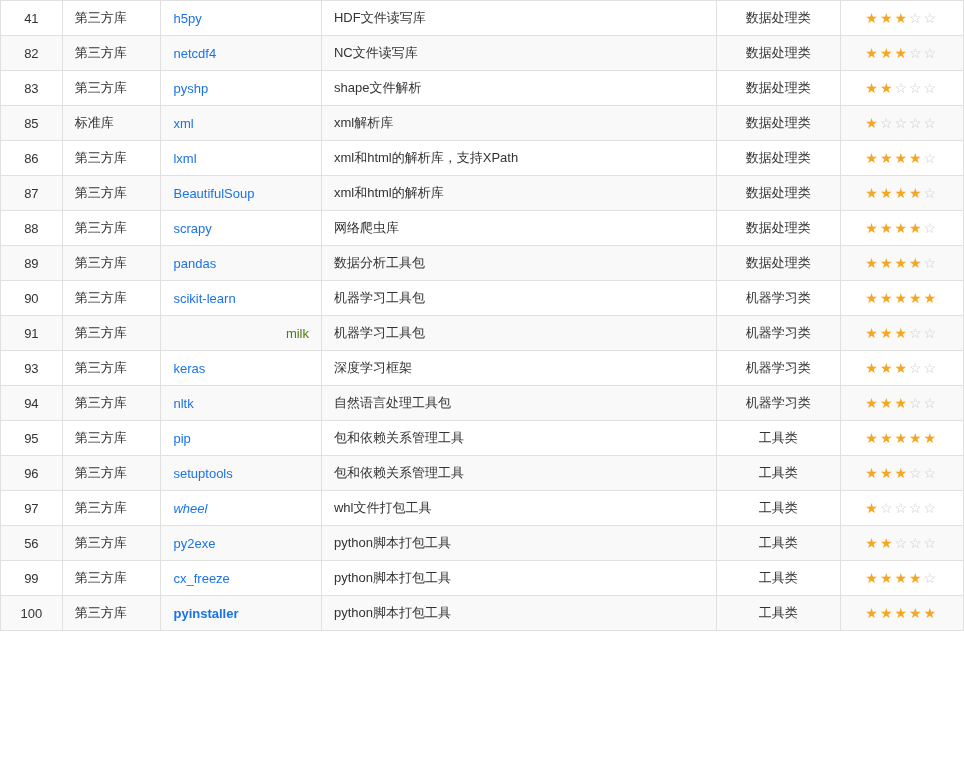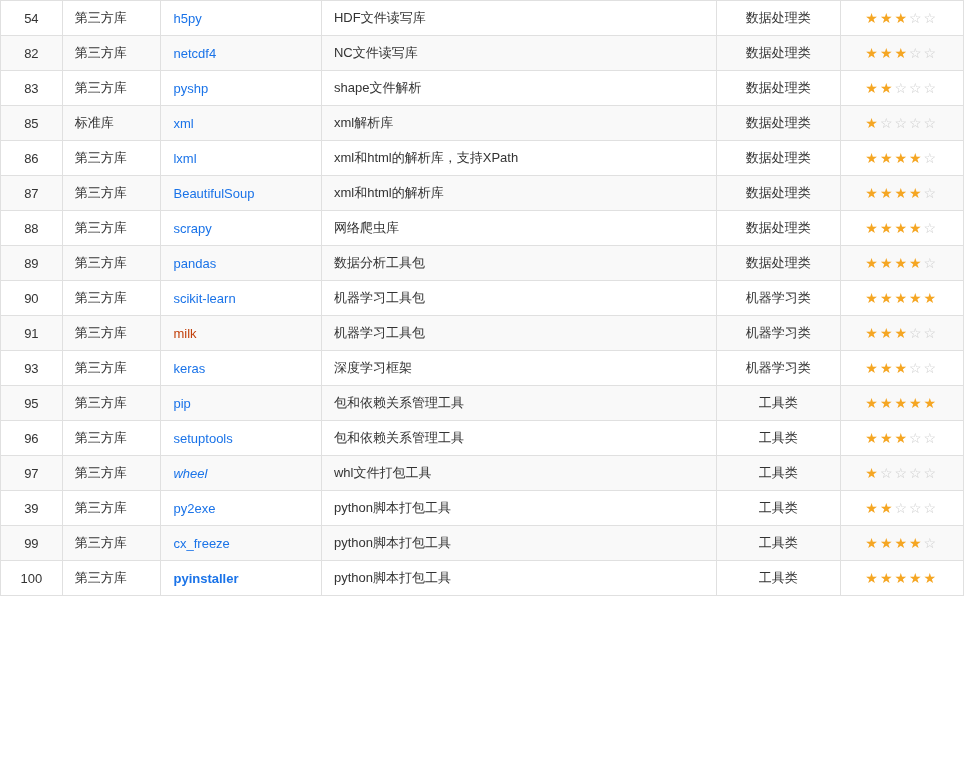--- a/index.html
+++ b/index.html
@@ -55,21 +55,21 @@
     }
     .star-filled { color: #f5a623; }
     .star-empty { color: #ccc; }
   </style>
 </head>
 <body>
 
 <table>
   <tbody id="table-body">
   <tr>
-      <td>54</td>
+      <td>41</td>
       <td>第三方库</td>
       <td style="color:#1a73e8;cursor:pointer;">h5py</td>
       <td>HDF文件读写库</td>
       <td>数据处理类</td>
       <td><span class="star-filled">★</span><span class="star-filled">★</span><span class="star-filled">★</span><span class="star-empty">☆</span><span class="star-empty">☆</span></td>
     </tr>
       <tr>
       <td>82</td>
       <td>第三方库</td>
       <td style="color:#1a73e8;cursor:pointer;">netcdf4</td>
@@ -129,34 +129,42 @@
       <td>90</td>
       <td>第三方库</td>
       <td style="color:#1a73e8;cursor:pointer;">scikit-learn</td>
       <td>机器学习工具包</td>
       <td>机器学习类</td>
       <td><span class="star-filled">★</span><span class="star-filled">★</span><span class="star-filled">★</span><span class="star-filled">★</span><span class="star-filled">★</span></td>
     </tr>
       <tr>
       <td>91</td>
       <td>第三方库</td>
-      <td style="color:#c2410c;cursor:pointer;">milk</td>
+      <td style="color:#4d7c0f;cursor:pointer;text-align:right;">milk</td>
       <td>机器学习工具包</td>
       <td>机器学习类</td>
       <td><span class="star-filled">★</span><span class="star-filled">★</span><span class="star-filled">★</span><span class="star-empty">☆</span><span class="star-empty">☆</span></td>
     </tr>
       <tr>
       <td>93</td>
       <td>第三方库</td>
       <td style="color:#1a73e8;cursor:pointer;">keras</td>
       <td>深度学习框架</td>
       <td>机器学习类</td>
       <td><span class="star-filled">★</span><span class="star-filled">★</span><span class="star-filled">★</span><span class="star-empty">☆</span><span class="star-empty">☆</span></td>
     </tr>
       <tr>
+      <td>94</td>
+      <td>第三方库</td>
+      <td style="color:#1a73e8;cursor:pointer;">nltk</td>
+      <td>自然语言处理工具包</td>
+      <td>机器学习类</td>
+      <td><span class="star-filled">★</span><span class="star-filled">★</span><span class="star-filled">★</span><span class="star-empty">☆</span><span class="star-empty">☆</span></td>
+    </tr>
+      <tr>
       <td>95</td>
       <td>第三方库</td>
       <td style="color:#1a73e8;cursor:pointer;">pip</td>
       <td>包和依赖关系管理工具</td>
       <td>工具类</td>
       <td><span class="star-filled">★</span><span class="star-filled">★</span><span class="star-filled">★</span><span class="star-filled">★</span><span class="star-filled">★</span></td>
     </tr>
       <tr>
       <td>96</td>
       <td>第三方库</td>
@@ -167,21 +175,21 @@
     </tr>
       <tr>
       <td>97</td>
       <td>第三方库</td>
       <td style="color:#1a73e8;cursor:pointer;font-style:italic;">wheel</td>
       <td>whl文件打包工具</td>
       <td>工具类</td>
       <td><span class="star-filled">★</span><span class="star-empty">☆</span><span class="star-empty">☆</span><span class="star-empty">☆</span><span class="star-empty">☆</span></td>
     </tr>
       <tr>
-      <td>39</td>
+      <td>56</td>
       <td>第三方库</td>
       <td style="color:#1a73e8;cursor:pointer;">py2exe</td>
       <td>python脚本打包工具</td>
       <td>工具类</td>
       <td><span class="star-filled">★</span><span class="star-filled">★</span><span class="star-empty">☆</span><span class="star-empty">☆</span><span class="star-empty">☆</span></td>
     </tr>
       <tr>
       <td>99</td>
       <td>第三方库</td>
       <td style="color:#1a73e8;cursor:pointer;">cx_freeze</td>

